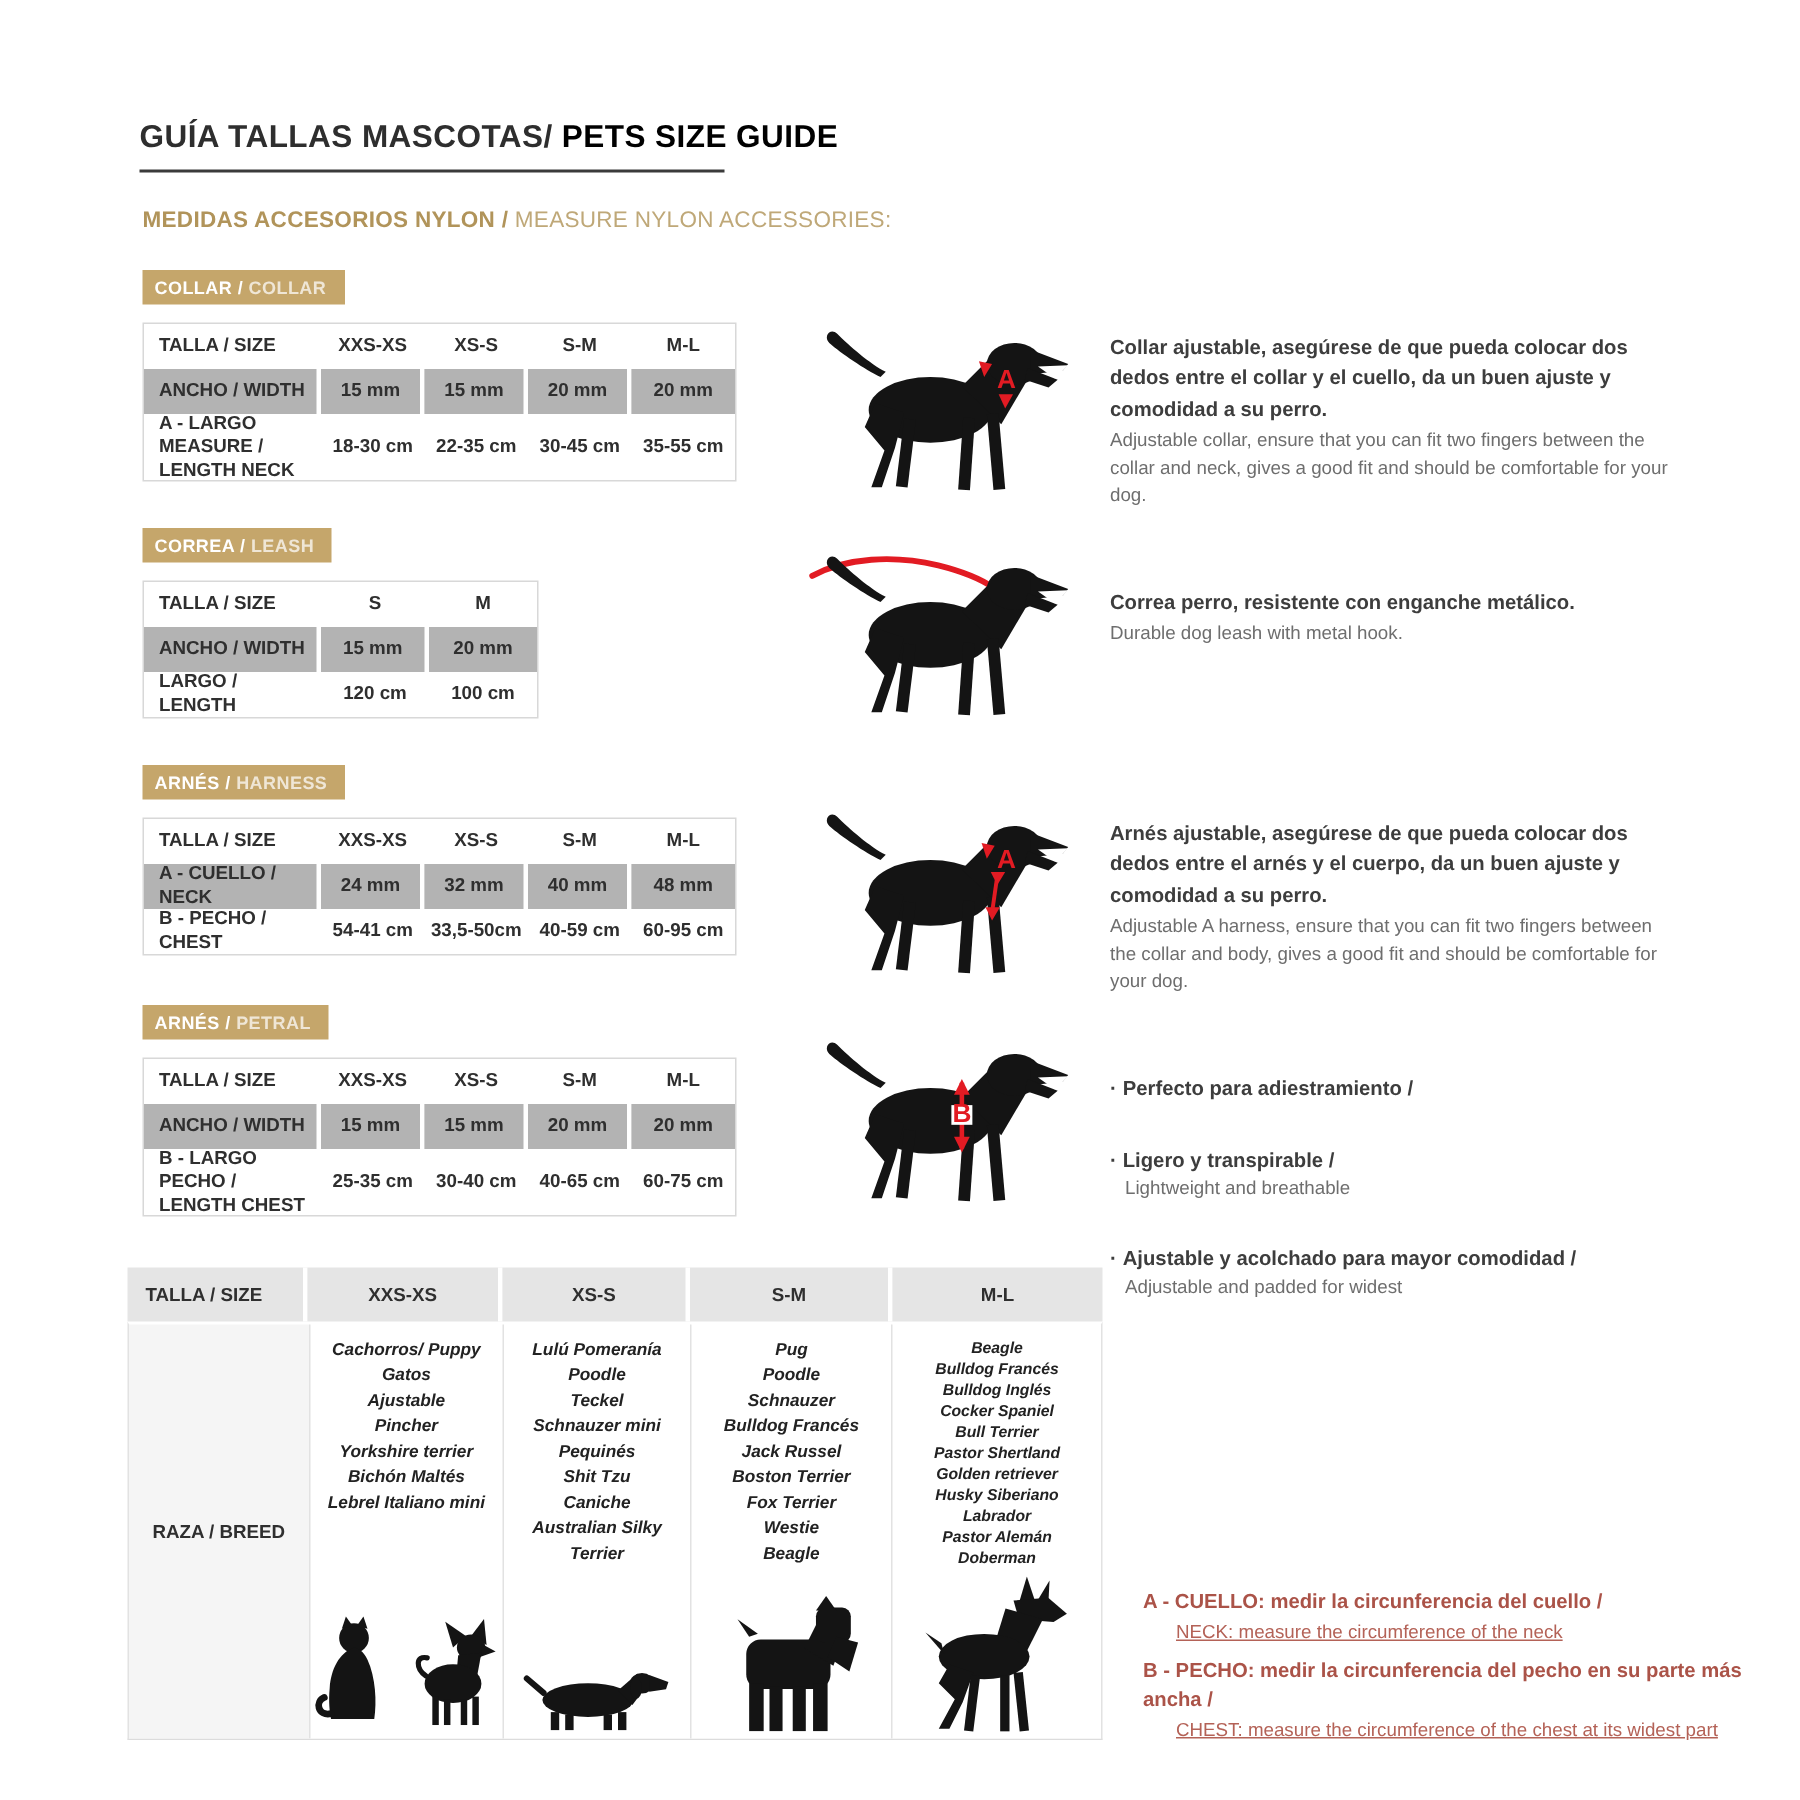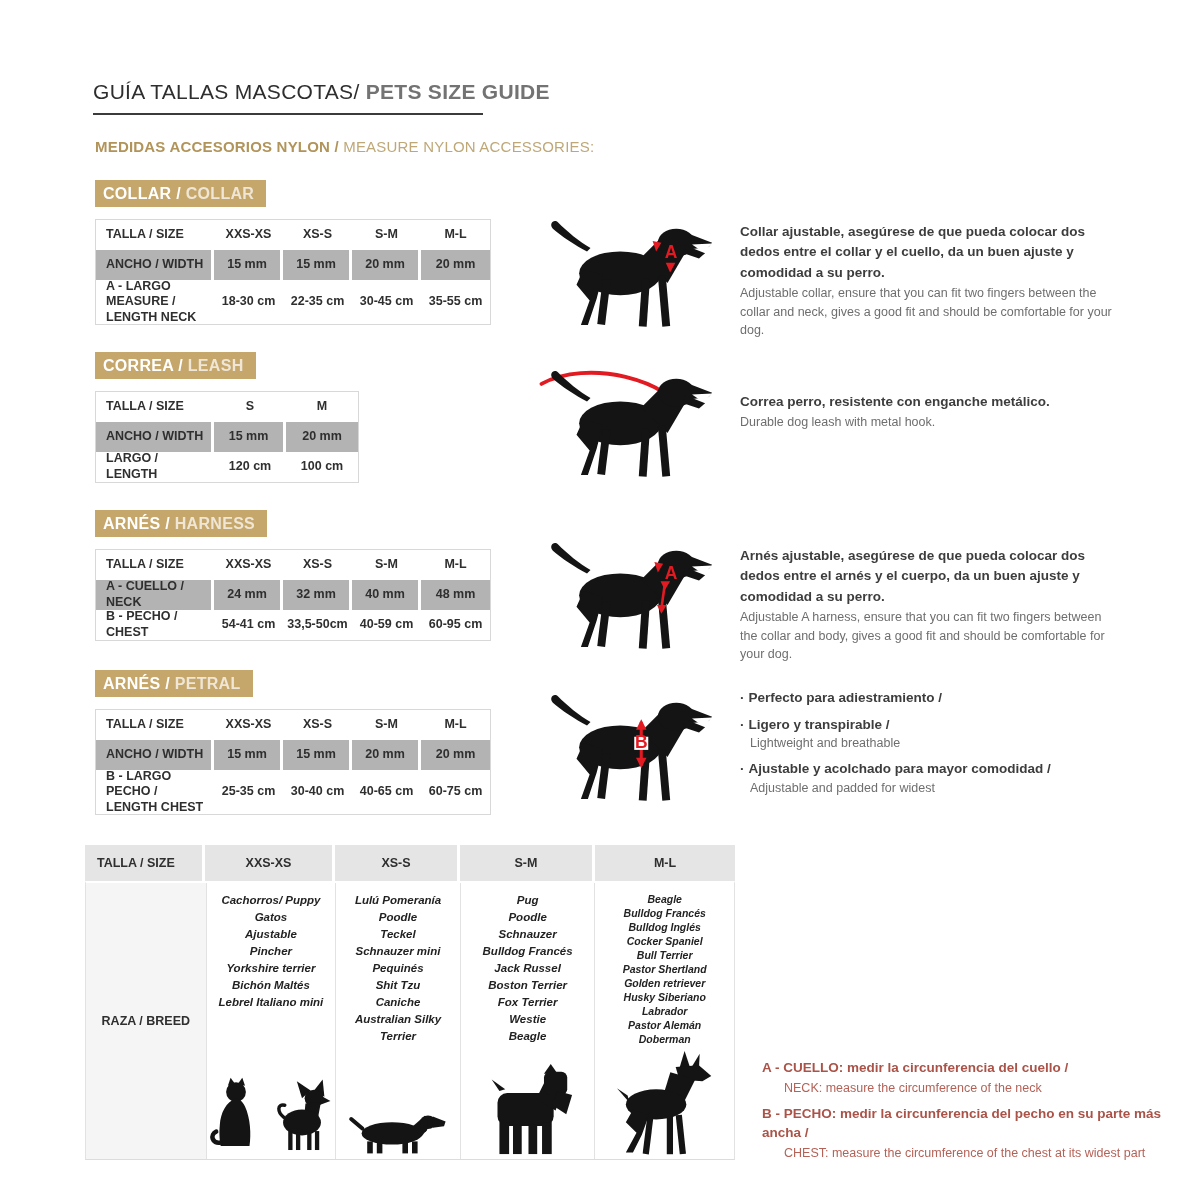--- a/index.html
+++ b/index.html
@@ -2,29 +2,29 @@
 <html><head>
 <meta charset="utf-8">
 <style>
   html,body{margin:0;padding:0;background:#fff;}
   .page{position:relative;width:1200px;height:1200px;background:#fff;overflow:hidden;
         font-family:"Liberation Sans", sans-serif;color:#2f2f2f;}
 
   
   .title{position:absolute;left:93px;top:80px;width:390px;border-bottom:2px solid #3b3b3b;
          padding-bottom:9px;font-size:21px;letter-spacing:.3px;white-space:nowrap;}
-  .title .es{font-weight:400;color:#2e2e2e;text-align:right;}
-  .title .en{font-weight:700;color:#737373;}
+  .title .es{font-weight:700;color:#2e2e2e;text-align:right;}
+  .title .en{font-weight:700;color:#000000;}
   .subtitle{position:absolute;left:95px;top:138px;font-size:15px;letter-spacing:.2px;white-space:nowrap;}
   .subtitle .es{font-weight:700;color:#b1945a;}
   .subtitle .en{font-weight:400;color:#bfa878;}
 
   
   .acc{position:absolute;left:95px;}
-  .tag{display:inline-block;background:#c5a66b;color:#fff;font-weight:700;font-size:16px;
+  .tag{display:inline-block;background:#c5a66b;color:#fff;font-weight:700;font-size:12px;
        padding:5px 12px 4px 8px;letter-spacing:.3px;}
   .tag .en{color:rgba(255,255,255,.72);font-weight:700;}
 
   
   .size-table{border:1px solid #d8d8d8;background:#fff;margin-top:12px;}
   .t-row{display:flex;height:30px;}
   .t-row.tall{height:44px;}
   .t-row .c{box-sizing:border-box;display:flex;align-items:center;justify-content:center;
             font-weight:700;font-size:12.5px;color:#2f2f2f;text-align:center;line-height:1.25;}
   .t-row .lbl{justify-content:flex-start;text-align:left;padding-left:10px;padding-right:4px;}
@@ -37,21 +37,21 @@
   .dog svg{display:block;width:175px;height:114px;}
 
   
   .desc{position:absolute;left:740px;width:382px;}
   .d-es{font-weight:700;font-size:13.5px;color:#3d3d3d;line-height:1.5;margin:0 0 1px;}
   .d-en{font-weight:400;font-size:12.5px;color:#6e6e6e;line-height:1.5;margin:0;}
 
   
   .bullets{position:absolute;left:740px;top:688px;width:400px;}
   .bullet{margin-bottom:7px;}
-  .b-es{font-weight:700;font-size:13.5px;color:#3d3d3d;line-height:1.45;}
+  .b-es{font-weight:700;font-size:13.5px;color:#3d3d3d;line-height:1.45;margin-top:28px;}
   .b-dot{margin-right:4px;}
   .b-en{font-weight:400;font-size:12.5px;color:#6e6e6e;line-height:1.45;margin-left:10px;}
 
   
   .breed-table{position:absolute;left:85px;top:845px;width:650px;}
   .bt-head{display:flex;height:36px;}
   .bt-head .c{box-sizing:border-box;background:#e5e5e5;display:flex;align-items:center;justify-content:center;
               font-weight:700;font-size:12.5px;border-right:3px solid #fff;}
   .bt-head .c:last-child{border-right:none;}
   .bt-head .c.first{justify-content:flex-start;padding-left:12px;}
@@ -62,21 +62,21 @@
                justify-content:center;text-align:right;font-weight:700;font-size:12.5px;line-height:1.5;}
   .bt-col{box-sizing:border-box;display:flex;flex-direction:column;align-items:center;
           padding-top:9px;border-left:1px solid #e2e2e2;background:#fff;}
   .breed{font-weight:700;font-size:11.5px;line-height:17px;text-align:center;color:#222;font-style:italic;}
   .bt-col.dense .breed{font-size:10.5px;line-height:14px;}
   .sil-row{margin-top:auto;display:flex;align-items:flex-end;justify-content:center;gap:8px;padding-bottom:3px;}
 
   
   .notes{position:absolute;left:762px;top:1058px;width:430px;color:#ab5348;}
   .note-es{font-weight:700;font-size:13.5px;line-height:1.45;}
-  .note-en{font-weight:400;font-size:12.5px;line-height:1.45;margin:1px 0 7px 22px;color:#b46257;}
+  .note-en{font-weight:400;font-size:12.5px;line-height:1.45;margin:1px 0 7px 22px;color:#b46257;text-decoration:underline;}
 
   .red-mark{fill:#e21b23;}
   .red-letter{fill:#e21b23;font-weight:700;font-size:20px;font-family:"Liberation Sans",sans-serif;}
 </style>
 </head>
 <body>
 
 <div class="page">
 
   <svg width="0" height="0" style="position:absolute" aria-hidden="true">

